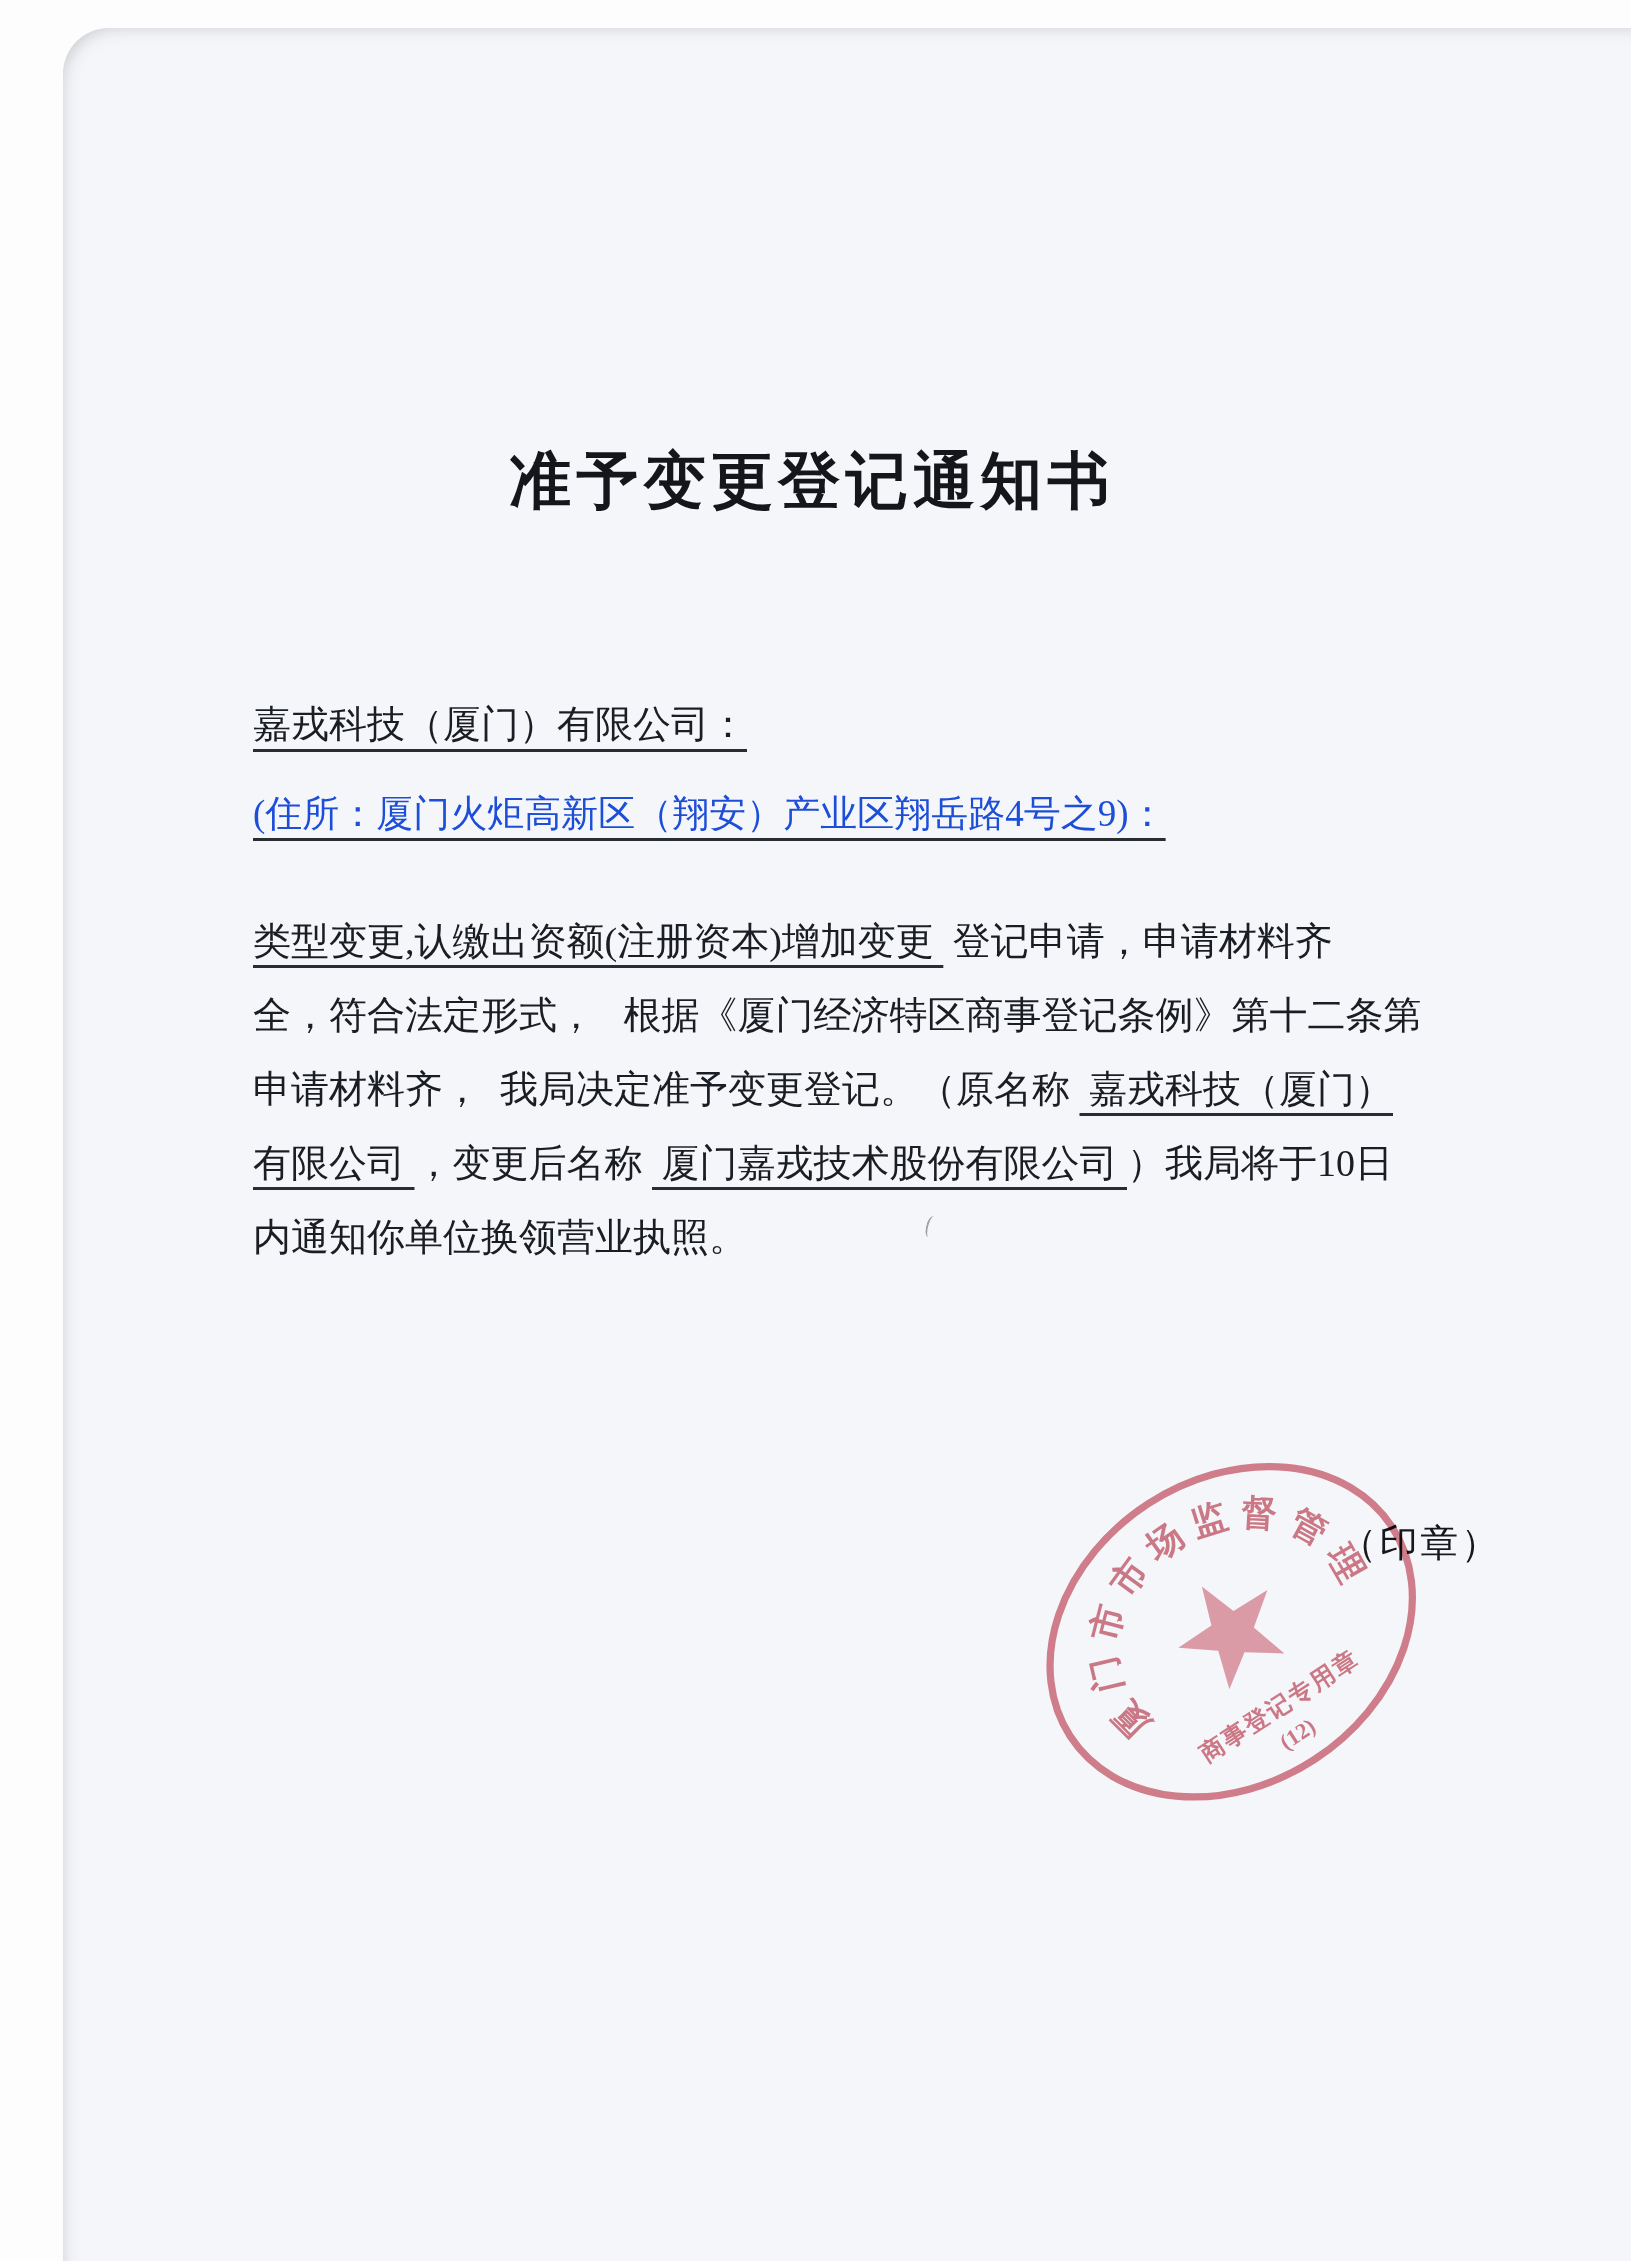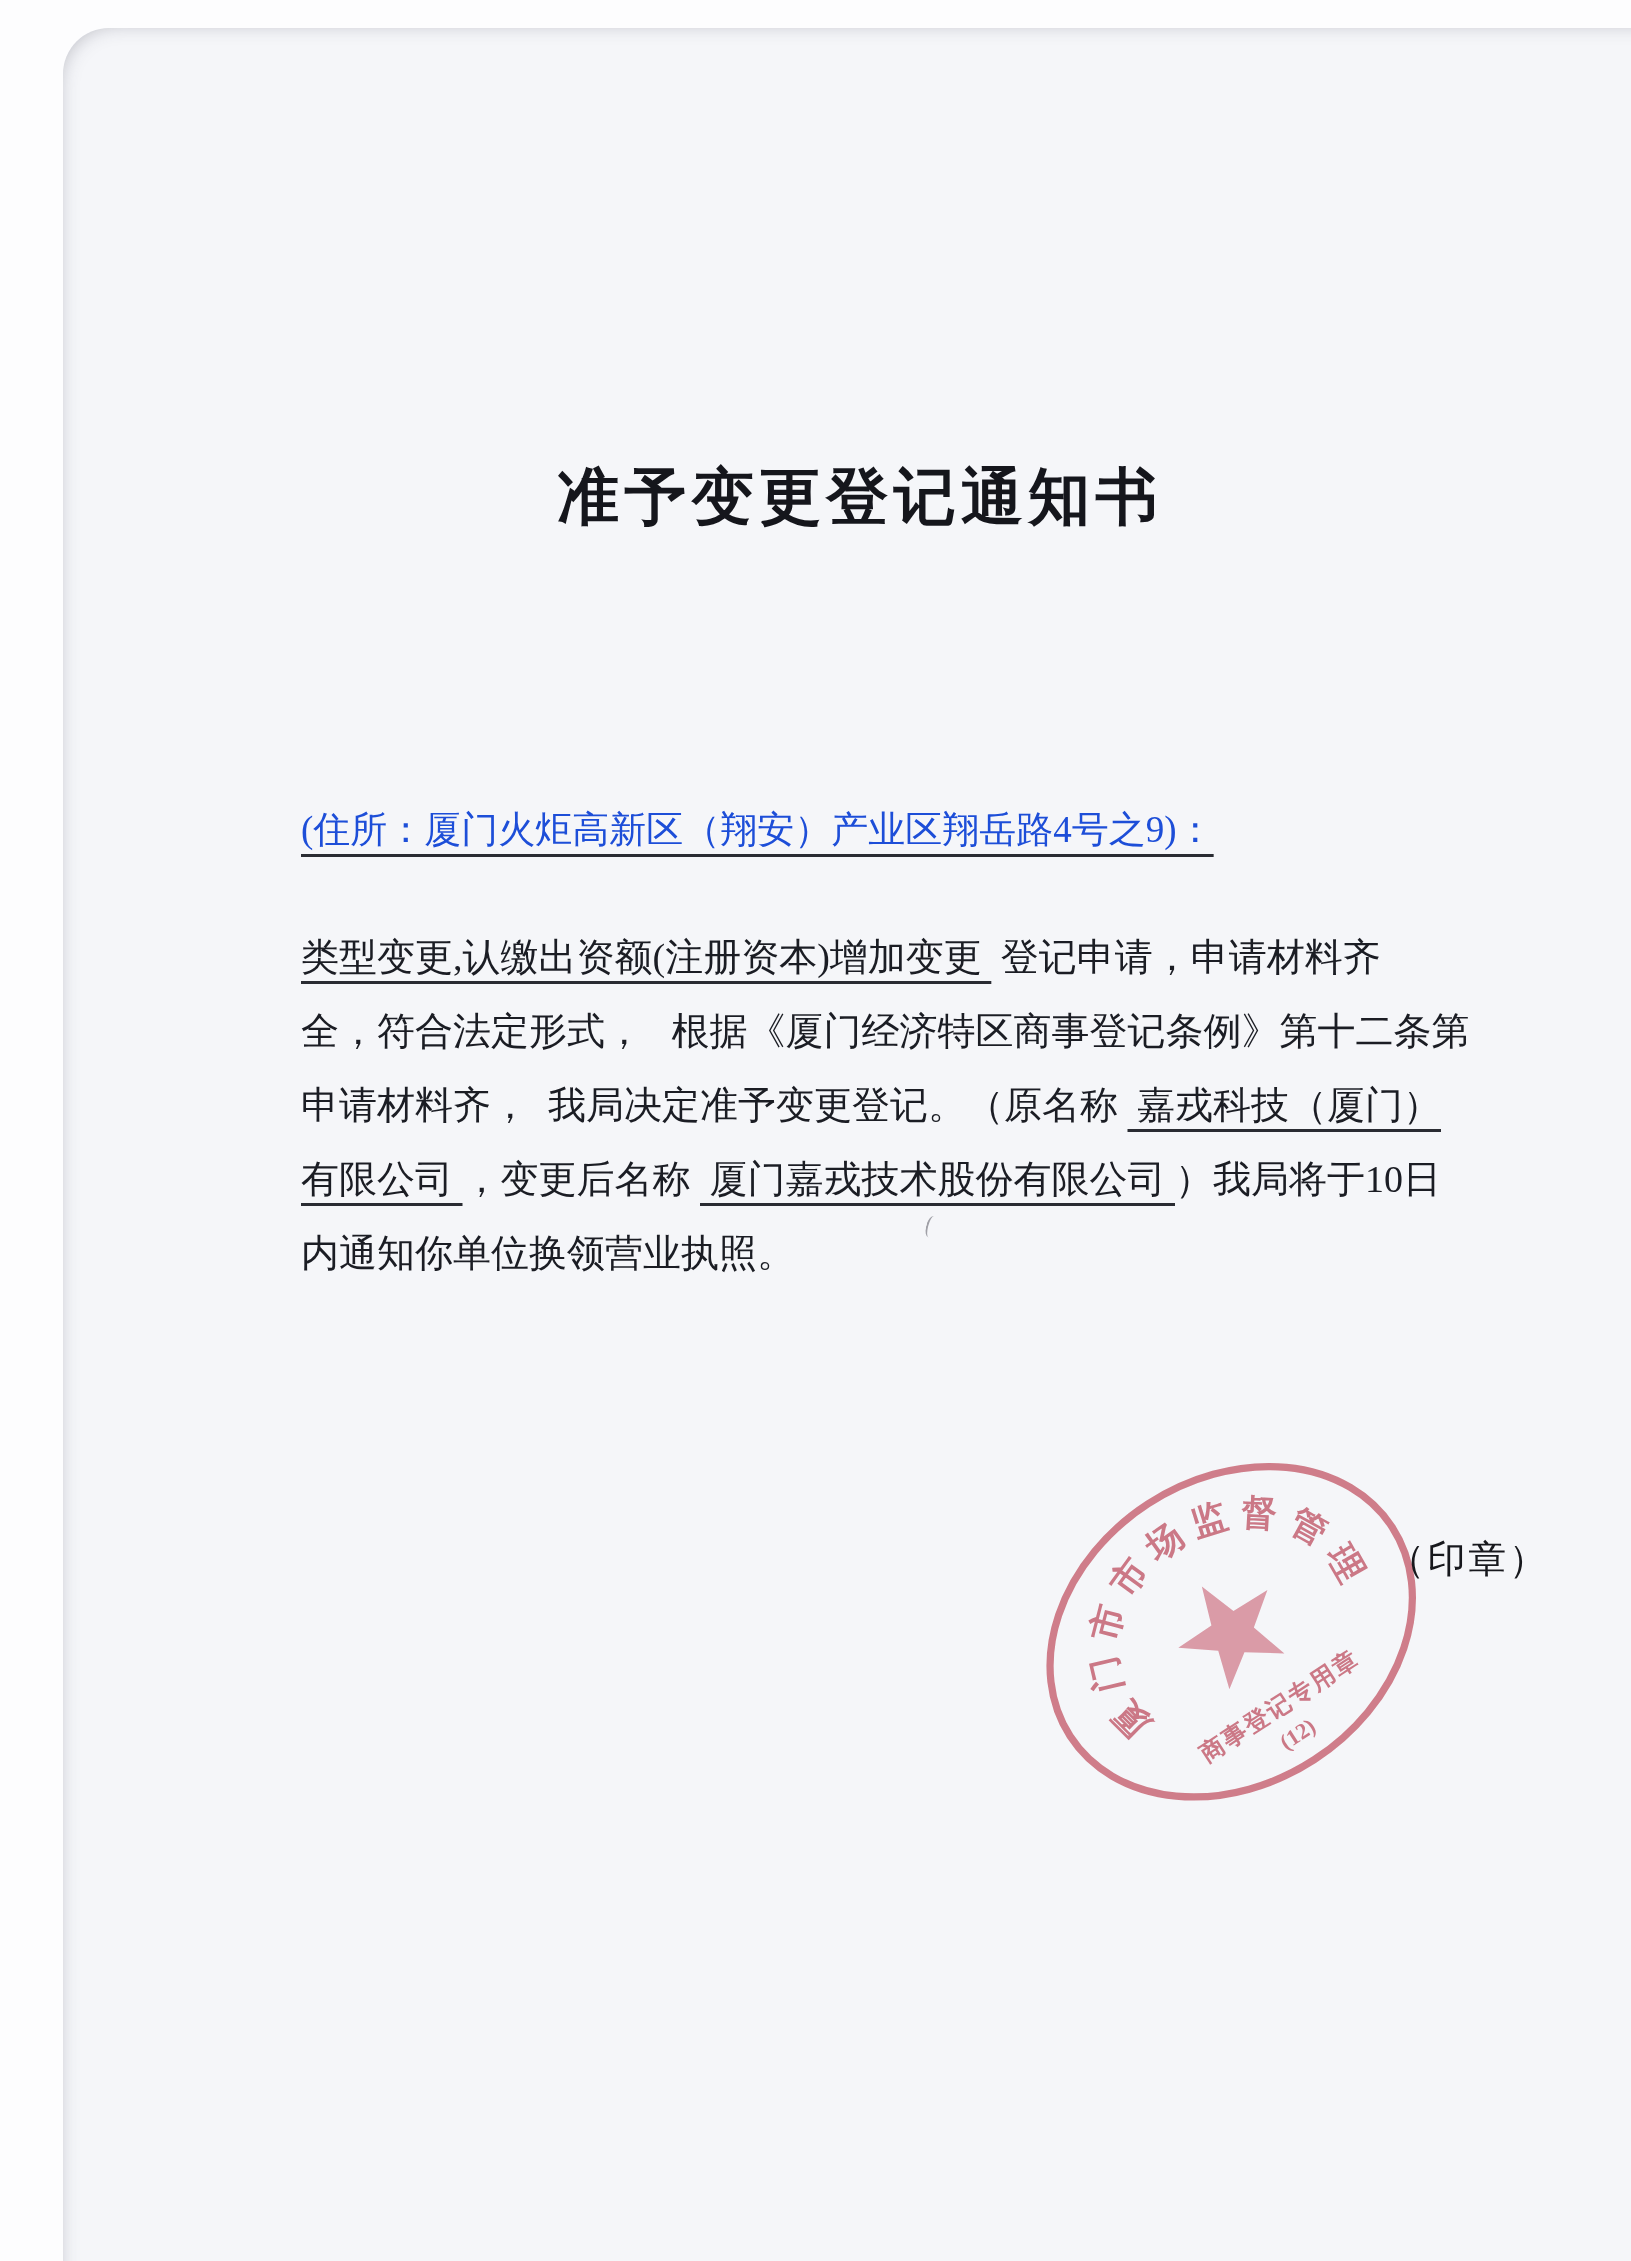--- a/index.html
+++ b/index.html
@@ -9,21 +9,21 @@
   .scan-bg {
     position: absolute; inset: 0; background: #fdfdfe;
   }
   .paper {
     position: absolute; left: 63px; top: 28px; right: 0; bottom: 0;
     background: #f5f6f9;
     border-top-left-radius: 46px;
     box-shadow: inset 9.2px 9.2px 20px -14.5px rgba(60,60,80,0.35);
   }
 
-  .content { position: absolute; left: 253px; width: 1225px; top: 16px; height: 1732px; margin-left: 48px; }
+  .content { position: absolute; left: 253px; width: 1225px; top: 0; height: 1732px; }
 
   .doc-title {
     position: absolute; top: 439px; left: 0; width: 1118px;
     text-align: center;
     font-size: 62px; font-weight: bold; letter-spacing: 5.3px;
     color: #15161c;
   }
   .doc-number {
     position: absolute; top: 572px; left: 0; width: 1225px;
     text-align: right; padding-right: 5.3px;
@@ -96,20 +96,21 @@
 
 <div class="scan-bg"></div>
 
 <div class="paper"></div>
 
 <div class="content">
 
   <div class="doc-title">准予变更登记通知书</div>
 
 
+  <div class="addressee">嘉戎科技（厦门）有限公司：</div>
 
   <div class="address-line">(住所：厦门火炬高新区（翔安）产业区翔岳路4号之9)：</div>
 
   <div class="body-block" id="body-lines">
       <div class="body-line"><span class="u">类型变更,认缴出资额(注册资本)增加变更 </span><span> 登记申请，申请材料齐</span></div>
       <div class="body-line"><span>全，符合法定形式，   根据《厦门经济特区商事登记条例》第十二条第</span></div>
       <div class="body-line"><span>申请材料齐，  我局决定准予变更登记。（原名称 </span><span class="u"> 嘉戎科技（厦门）</span></div>
       <div class="body-line"><span class="u">有限公司 </span><span>，变更后名称 </span><span class="u"> 厦门嘉戎技术股份有限公司 </span><span>）我局将于10日</span></div>
       <div class="body-line"><span>内通知你单位换领营业执照。</span></div>
     </div>

